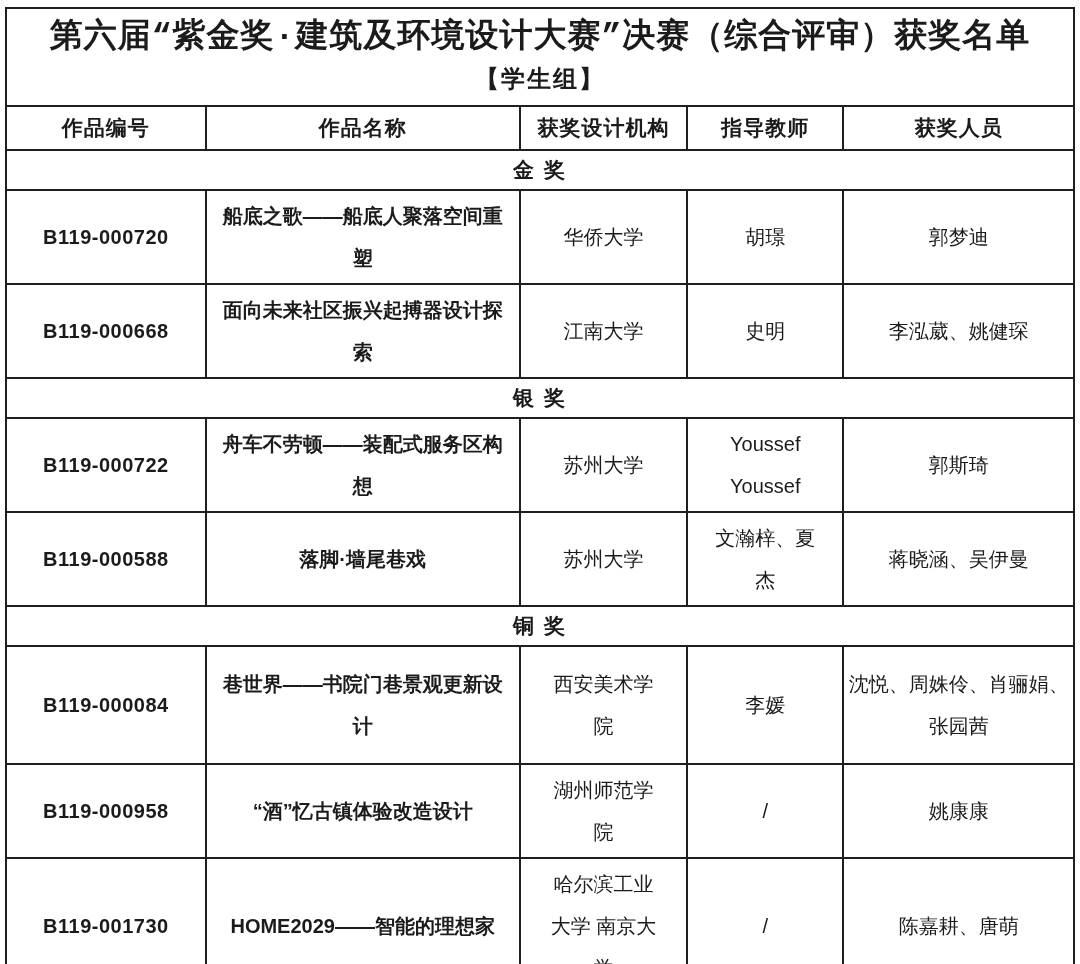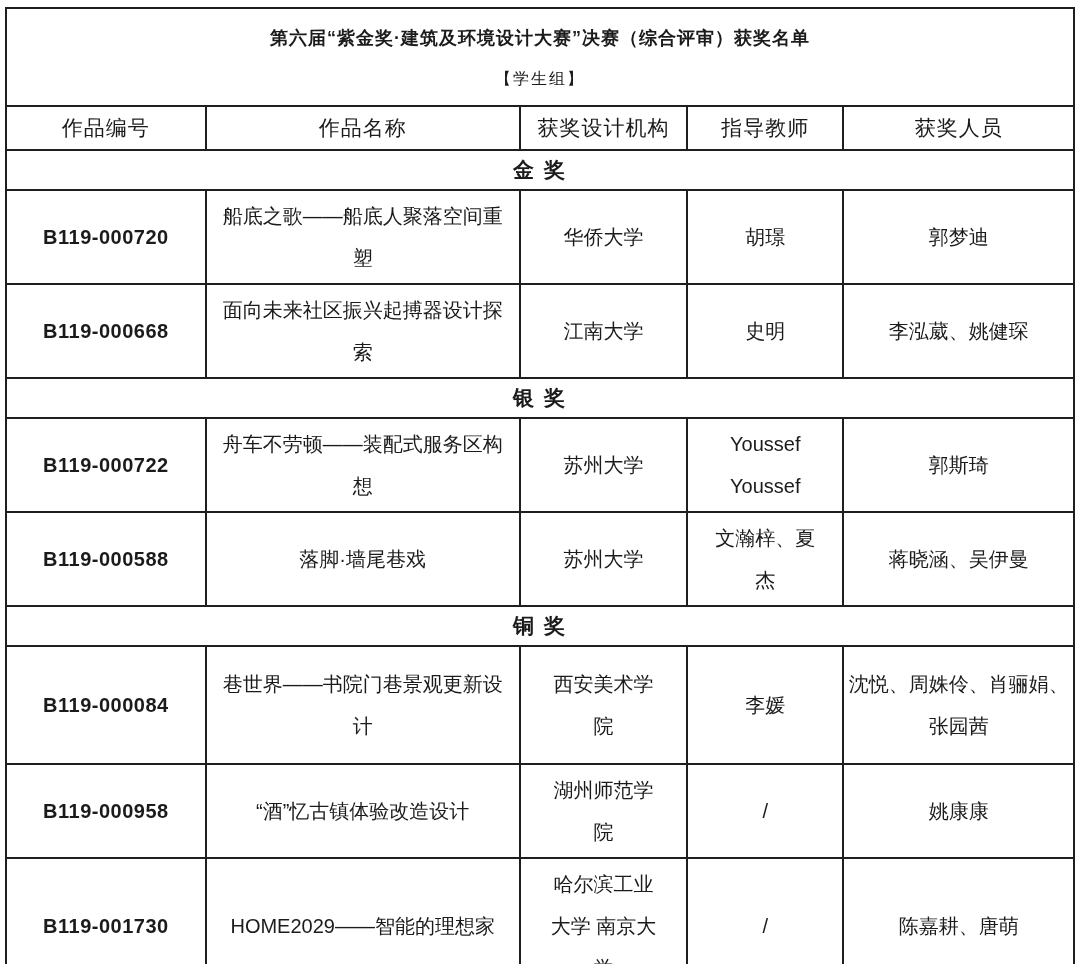--- a/index.html
+++ b/index.html
@@ -35,36 +35,37 @@
   col.c-teacher     { width: 14.6%; }
   col.c-winners     { width: 21.6%; }
 
   
   th.title-cell {
     border: 3px solid #1f1f1f;
     padding: 8px 10px 6px 10px;
     background: #ffffff;
   }
   .title-line1 {
-    font-size: 18px;
+    font-size: 33px;
     font-weight: 700;
     letter-spacing: 1px;
     line-height: 42px;
+    font-family: Liberation Mono, monospace;
   }
   .title-line2 {
-    font-size: 16px;
-    font-weight: 400;
+    font-size: 24px;
+    font-weight: 700;
     letter-spacing: 2px;
     line-height: 40px;
   }
 
   
   tr.header-row th {
     font-size: 21px;
-    font-weight: 400;
+    font-weight: 700;
     height: 44px;
     padding: 4px 2px;
     letter-spacing: 1px;
   }
 
   
   tr.section-row td {
     font-size: 21px;
     font-weight: 700;
     height: 40px;
@@ -77,21 +78,21 @@
     font-size: 20px;
     line-height: 2.1;
     padding: 4px 24px;
     height: 50px;
   }
   tr.data-row td.col-id {
     font-weight: 600;
     letter-spacing: 0.5px;
     font-family: "Liberation Sans", "DejaVu Sans", sans-serif;
   }
-  tr.data-row td.col-name { padding: 4px 7px; }
+  tr.data-row td.col-name { padding: 4px 7px; font-weight: bold; }
   tr.data-row td.col-winners { padding: 16px 4px; }
 </style>
 </head>
 <body>
 
 <div class="page">
   <table class="awards">
     <colgroup>
       <col class="c-id">
       <col class="c-name">

